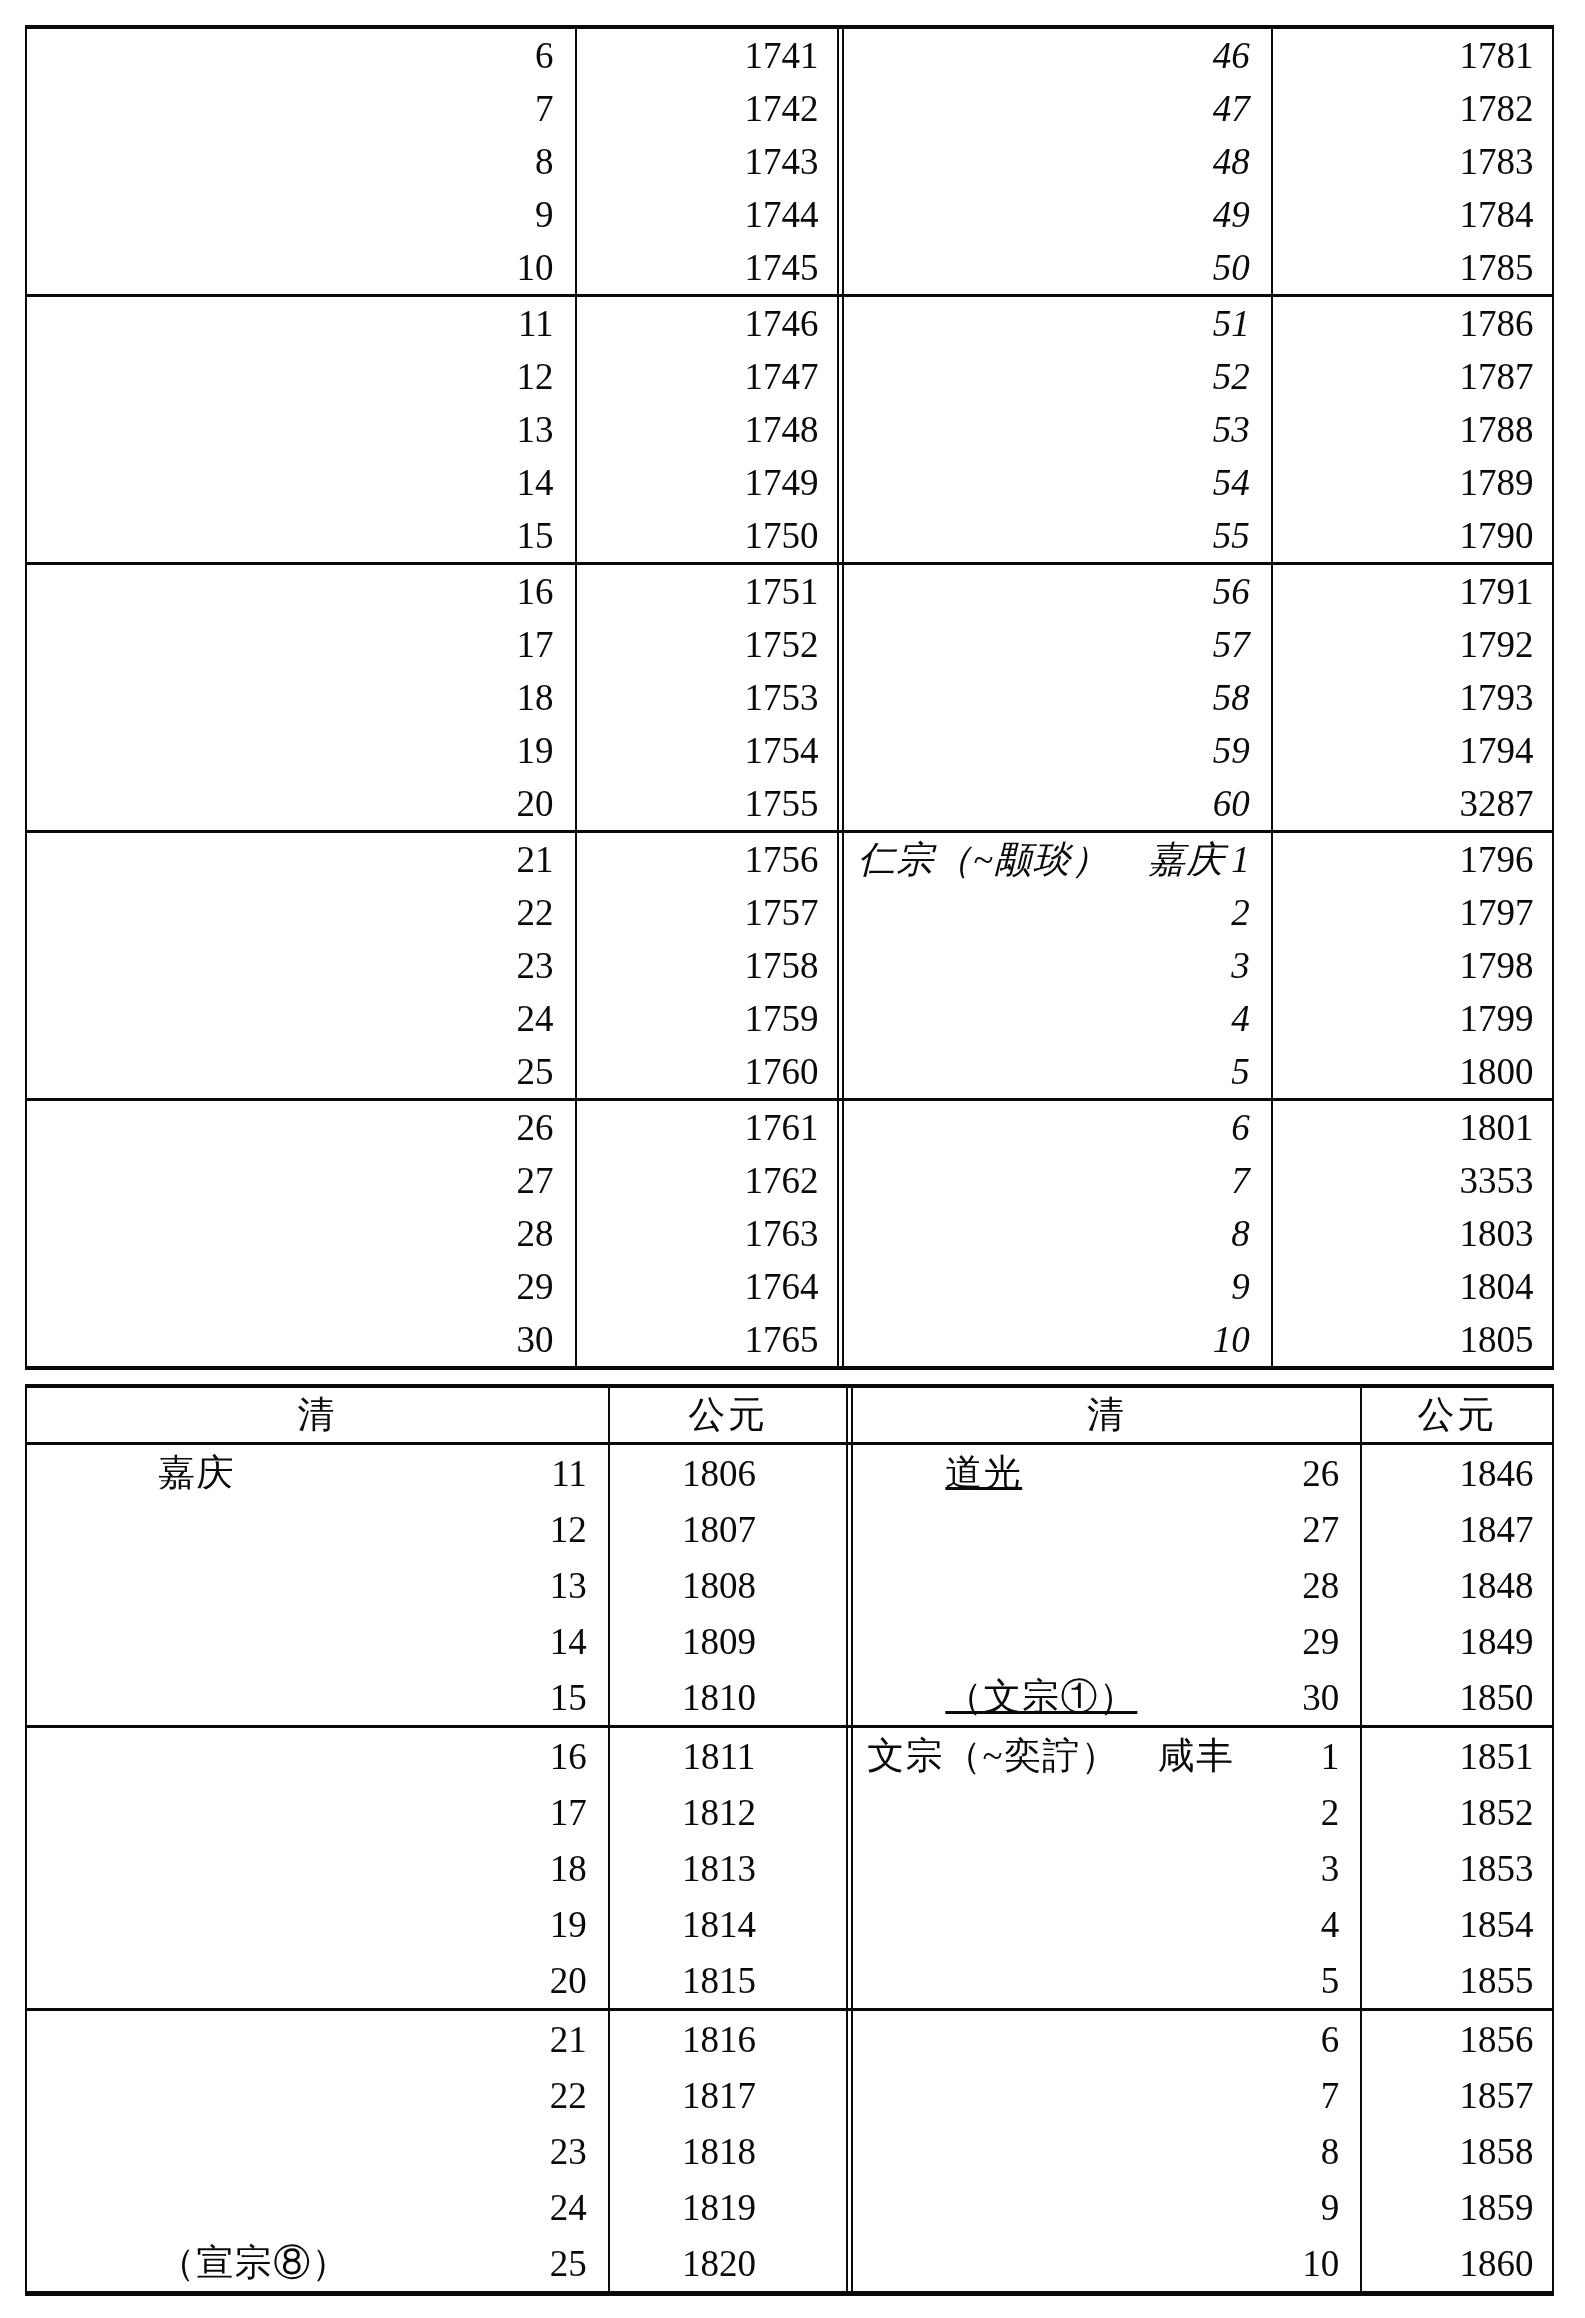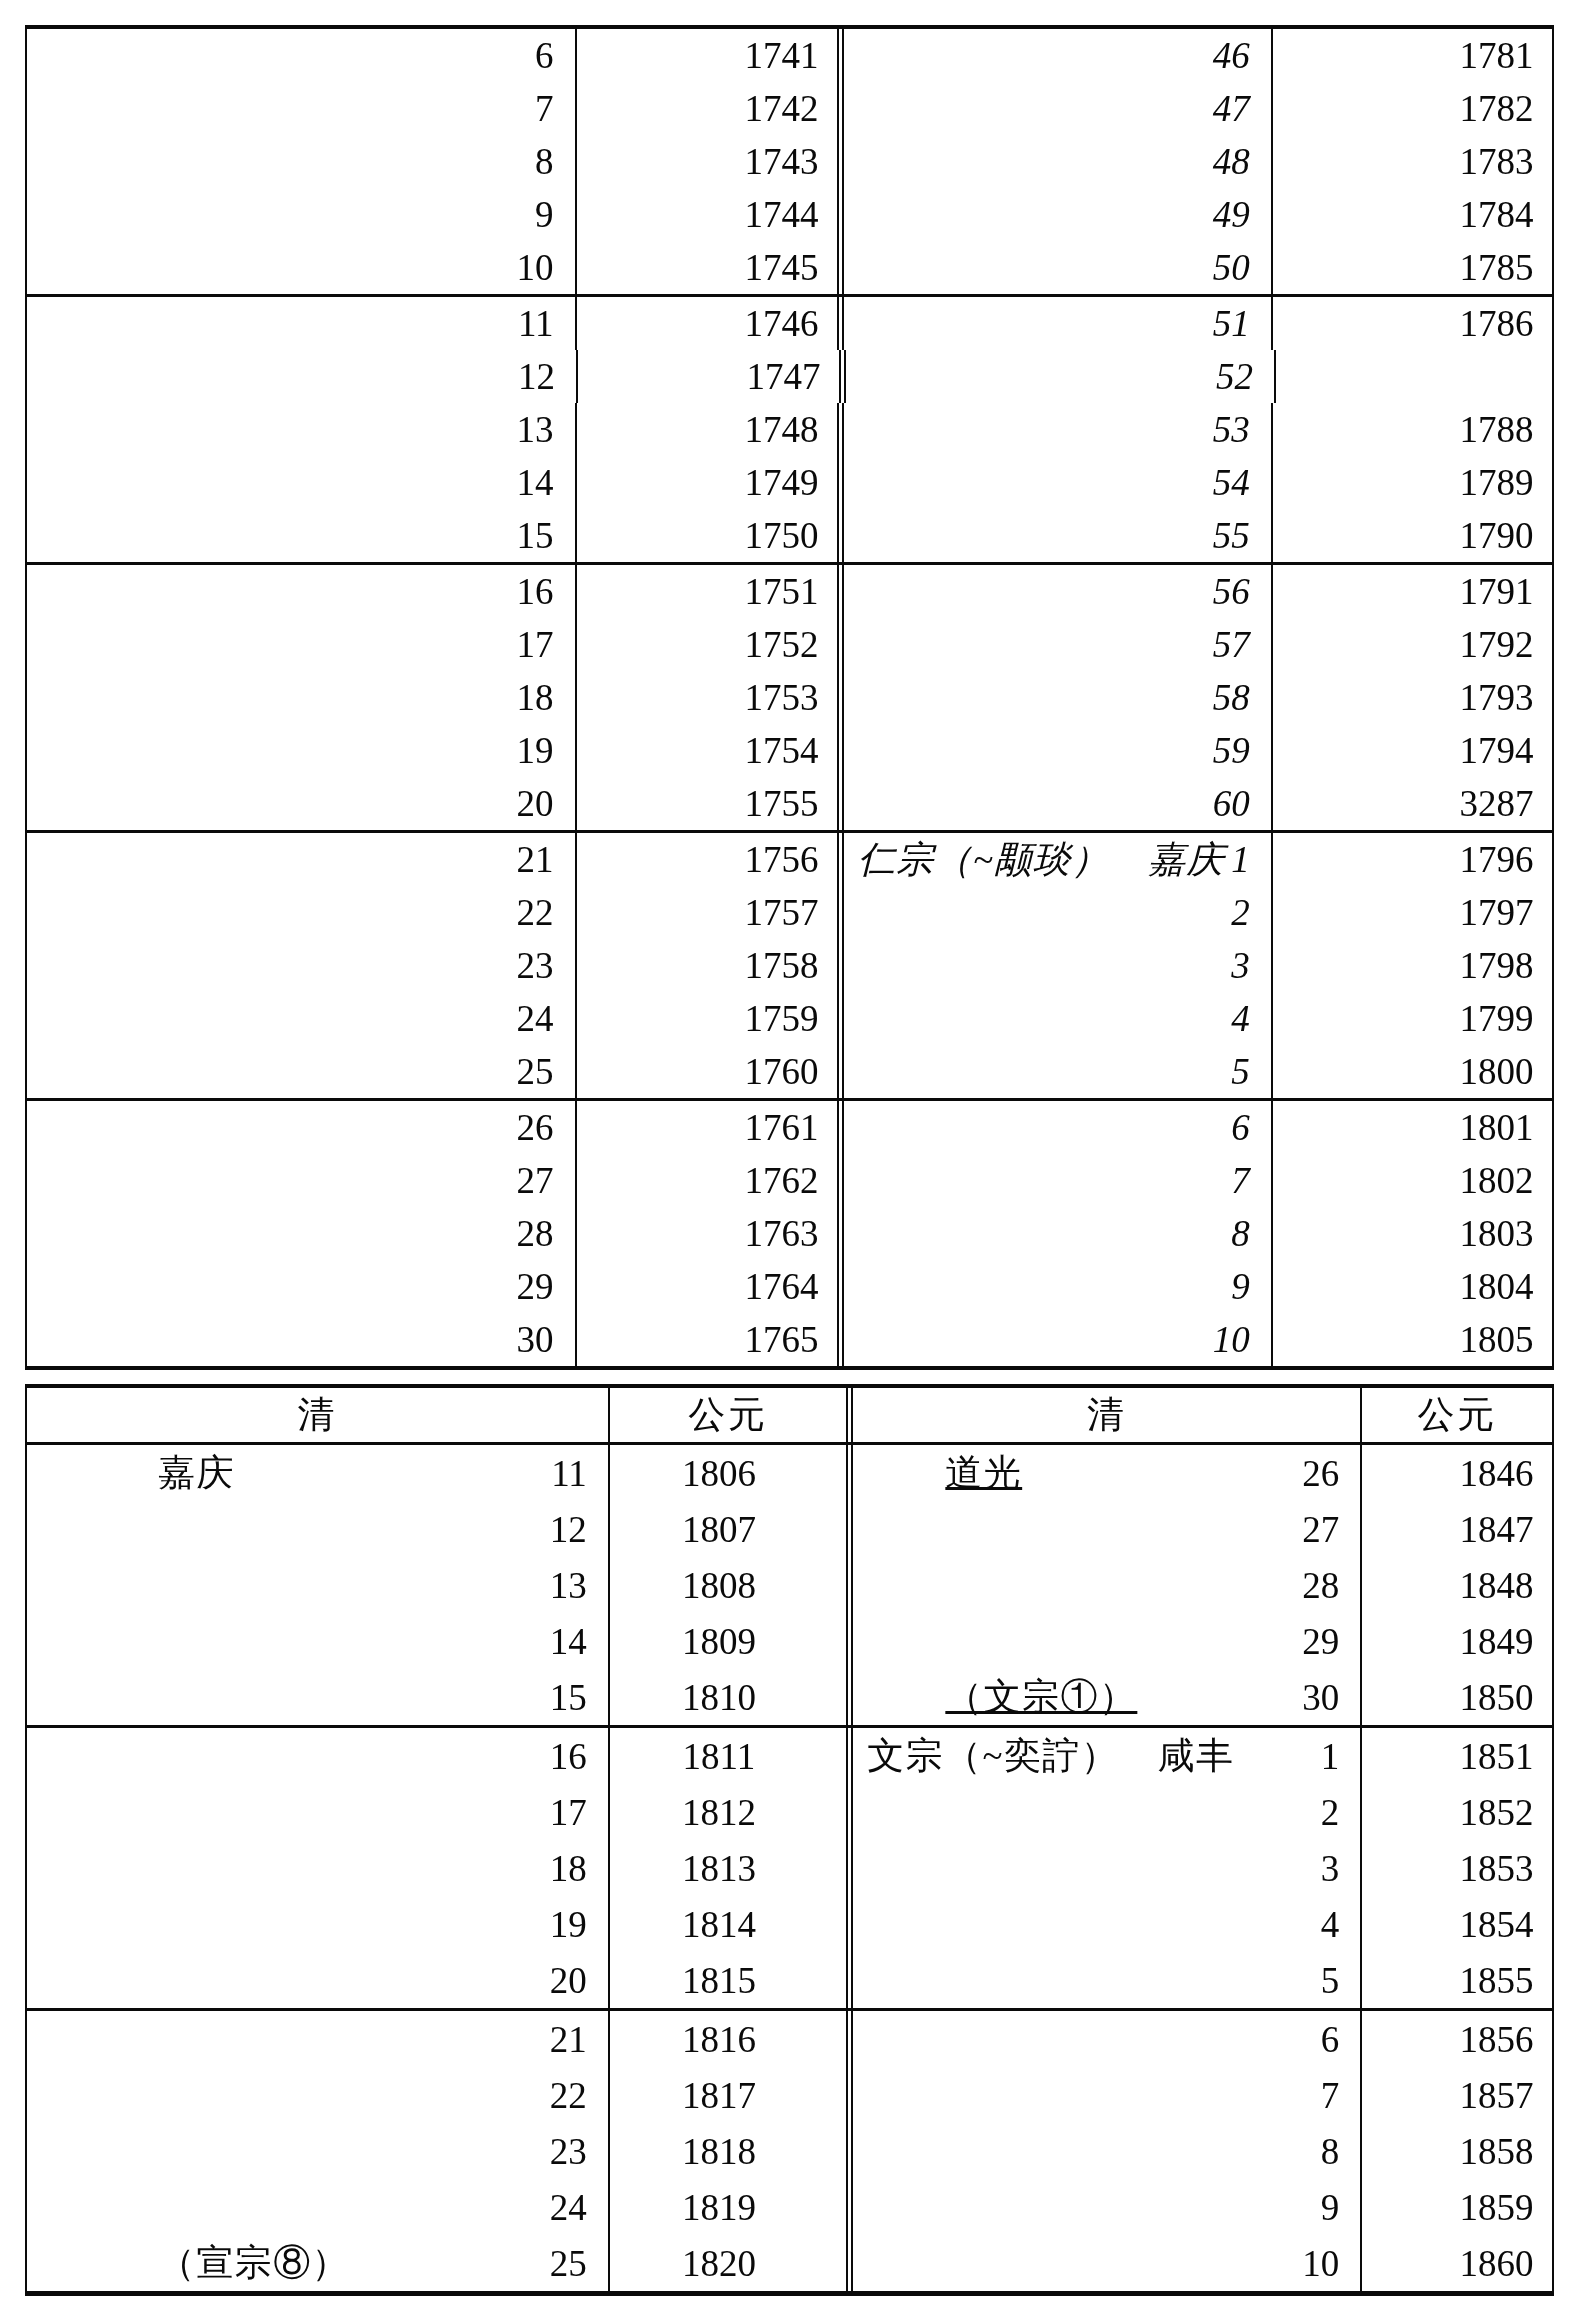--- a/index.html
+++ b/index.html
@@ -157,20 +157,23 @@
               <span class="era"></span>
               <span class="num">12</span>
             </div>
             <div class="cell c2">
               <span class="year">1747</span>
             </div>
             <div class="cell c3">
               <span class="era"></span>
               <span class="num">52</span>
             </div>
+            <div class="cell c4">
+              <span class="year">1787</span>
+            </div>
           </div>
           <div class="row">
             <div class="cell c1">
               <span class="era"></span>
               <span class="num">13</span>
             </div>
             <div class="cell c2">
               <span class="year">1748</span>
             </div>
             <div class="cell c3">
@@ -401,21 +404,21 @@
               <span class="num">27</span>
             </div>
             <div class="cell c2">
               <span class="year">1762</span>
             </div>
             <div class="cell c3">
               <span class="era"></span>
               <span class="num">7</span>
             </div>
             <div class="cell c4">
-              <span class="year">1802</span>
+              <span class="year">3353</span>
             </div>
           </div>
           <div class="row">
             <div class="cell c1">
               <span class="era"></span>
               <span class="num">28</span>
             </div>
             <div class="cell c2">
               <span class="year">1763</span>
             </div>

